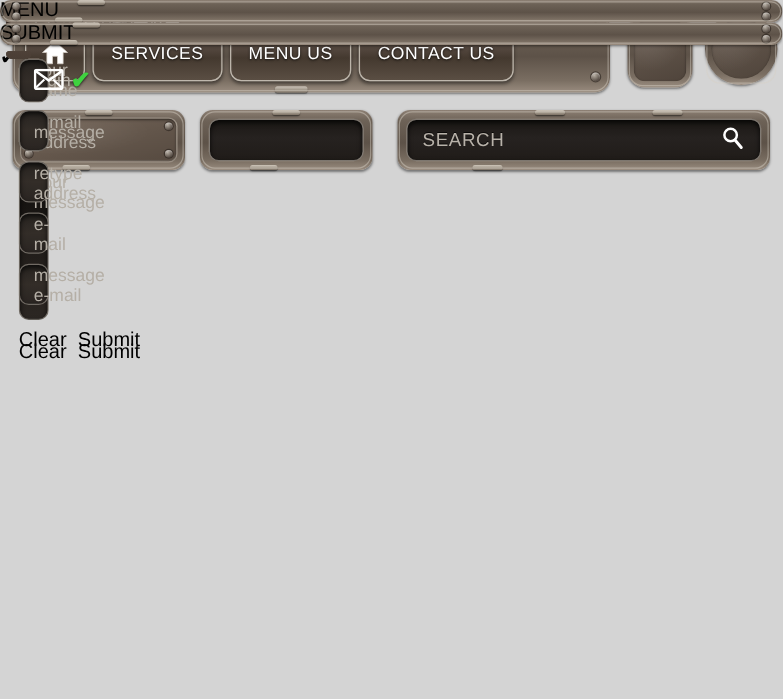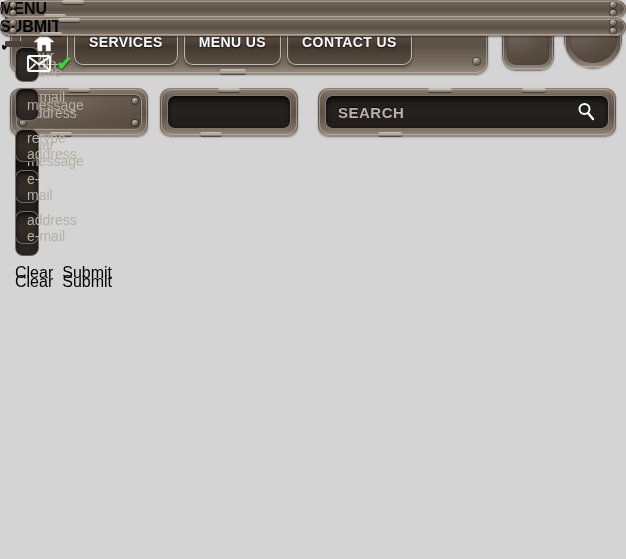--- a/index.html
+++ b/index.html
@@ -10,21 +10,20 @@
     -webkit-font-smoothing:antialiased;
     overflow:hidden;
     position:relative;
   }
   
   .metal{
     background:linear-gradient(180deg,#8d8074 0%,#6d6257 18%,#5d5248 55%,#7a6e62 85%,#9a8d80 100%);
     border-radius:12px;
     box-shadow:0 1px 2px rgba(0,0,0,.45);
     position:relative;
-    font-weight:bold;
   }
   .metal::after{
     content:"";position:absolute;left:1px;right:1px;top:1px;bottom:1px;
     border-radius:11px;
     border:1px solid rgba(215,208,198,.45);
     pointer-events:none;
   }
   
   .rivet{
     position:absolute;width:7px;height:7px;border-radius:50%;
@@ -311,21 +310,21 @@
     <div class="field">
       <span>message</span>
     </div>
     <div class="field">
       <span>retype address</span>
     </div>
     <div class="field">
       <span>e-mail</span>
     </div>
     <div class="field">
-      <span>address e-mail</span>
+      <span>message e-mail</span>
     </div>
     <div class="panel-actions" style="margin-top:29px;">
       <div class="sbtn">
         <span>Clear</span>
       </div>
       <div class="sbtn">
         <span>Submit</span>
       </div>
     </div>
   </div>

